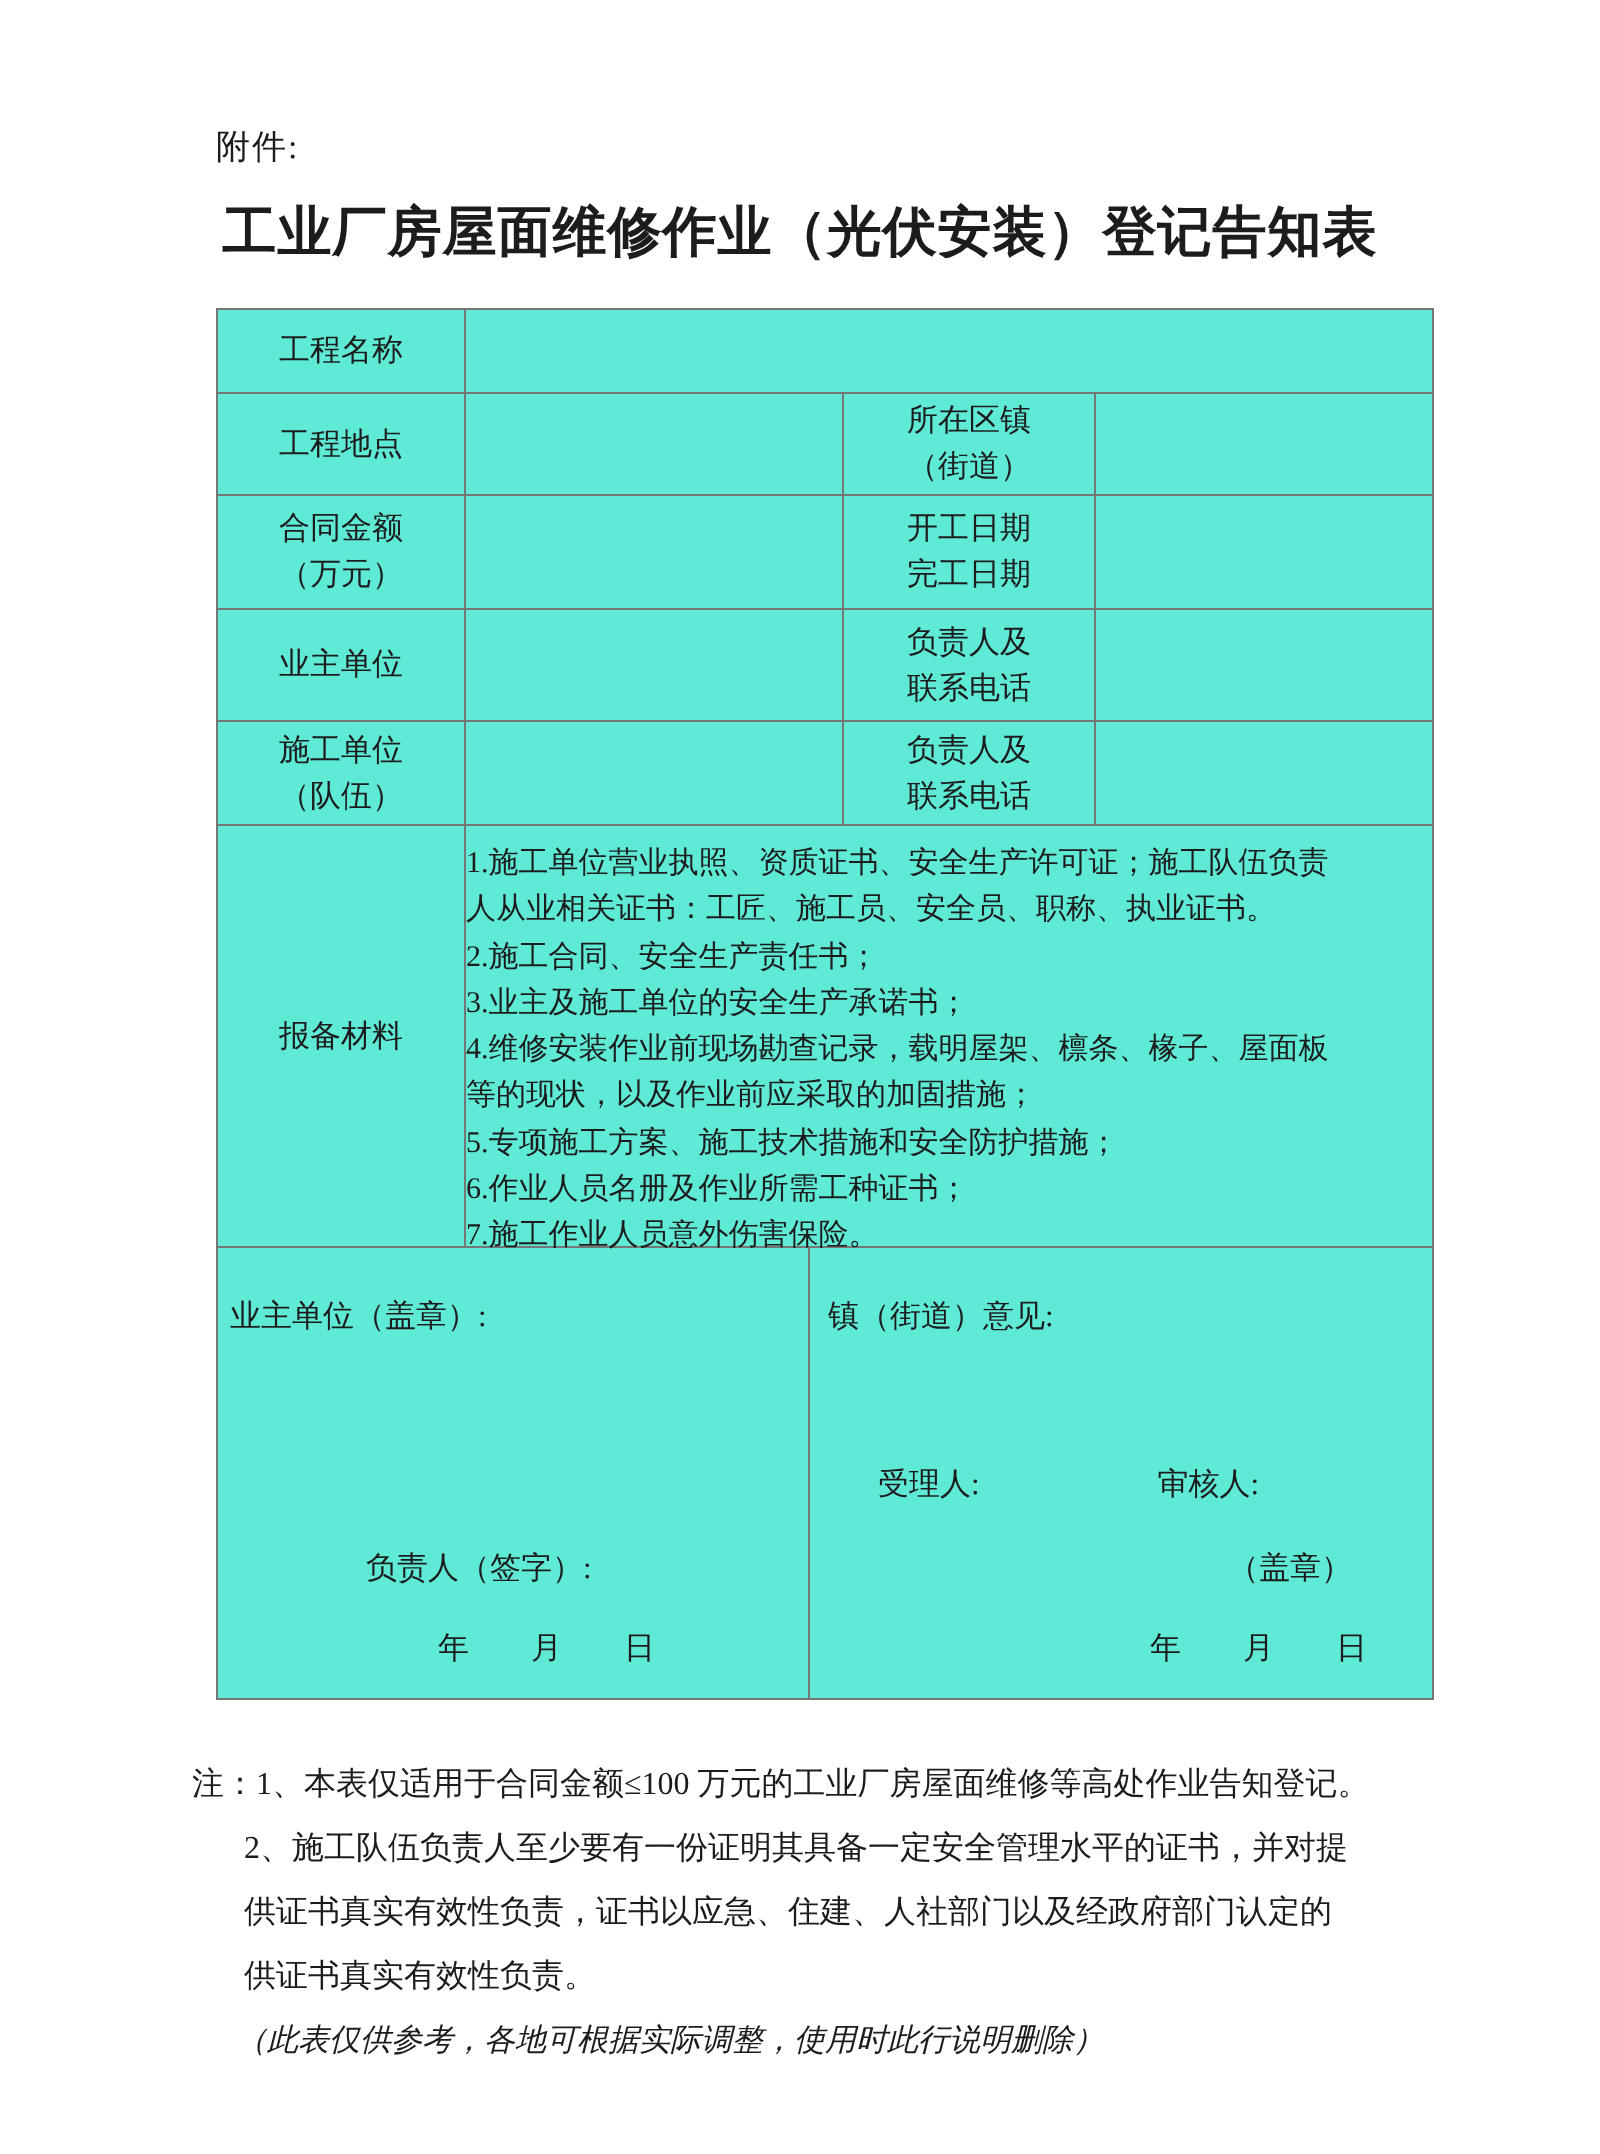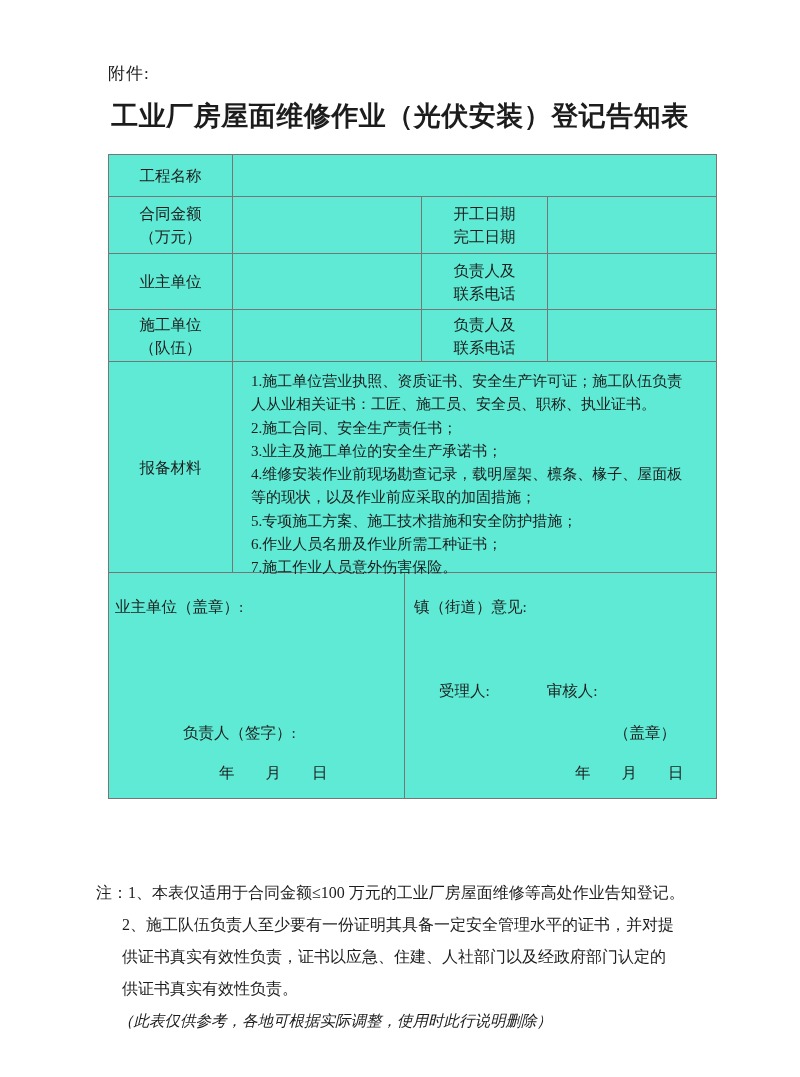--- a/index.html
+++ b/index.html
@@ -47,35 +47,35 @@
   .r6 { height: 211px; }
   .r7 { height: 226px; }
 
   .label-cell {
     display: flex; flex-direction: column;
     align-items: center; justify-content: center;
     font-size: 15.5px; line-height: 23px;
     text-align: center;
   }
   .materials-content {
-    padding: 8px 6px 0 18px;
+    padding: 8px 6px 0 0;
     font-size: 15px; line-height: 23.3px;
     white-space: nowrap;
   }
 
   .sig-left { flex: 0 0 295px; width: 295px; }
   .sig-right { flex: 1 1 auto; }
   .sig-cell { font-size: 15.5px; }
   .sig-cell .abs { position: absolute; white-space: nowrap; }
   .owner-header { left: 6px; top: 24px; }
   .owner-signer { left: 74px; top: 150px; }
   .owner-date { left: 110px; top: 190px; }
   .town-header { left: 9px; top: 24px; }
   .town-people { left: 34px; top: 108px; }
-  .town-reviewer { margin-left: 53px; }
+  .town-reviewer { margin-left: 85px; }
   .town-seal { left: 209px; top: 150px; }
   .town-date { left: 170px; top: 190px; }
 
   .notes {
     position: absolute; left: 96px; top: 877px; width: 660px;
     font-size: 16px;
   }
   .note { line-height: 32px; white-space: nowrap; }
   .note-indent { margin-left: 26px; }
   .disclaimer {
@@ -94,20 +94,31 @@
 
   <div class="form-table">
 
     <div class="trow r1">
       <div class="cell c1 label-cell">
         <span>工程名称</span>
       </div>
       <div class="cell cflex"></div>
     </div>
 
+    <div class="trow r2">
+      <div class="cell c1 label-cell">
+        <span>工程地点</span>
+      </div>
+      <div class="cell c2"></div>
+      <div class="cell c3 label-cell">
+        <span>所在区镇</span>
+        <span>（街道）</span>
+      </div>
+      <div class="cell cflex"></div>
+    </div>
 
     <div class="trow r3">
       <div class="cell c1 label-cell">
         <span>合同金额</span>
         <span>（万元）</span>
       </div>
       <div class="cell c2"></div>
       <div class="cell c3 label-cell">
         <span>开工日期</span>
         <span>完工日期</span>

